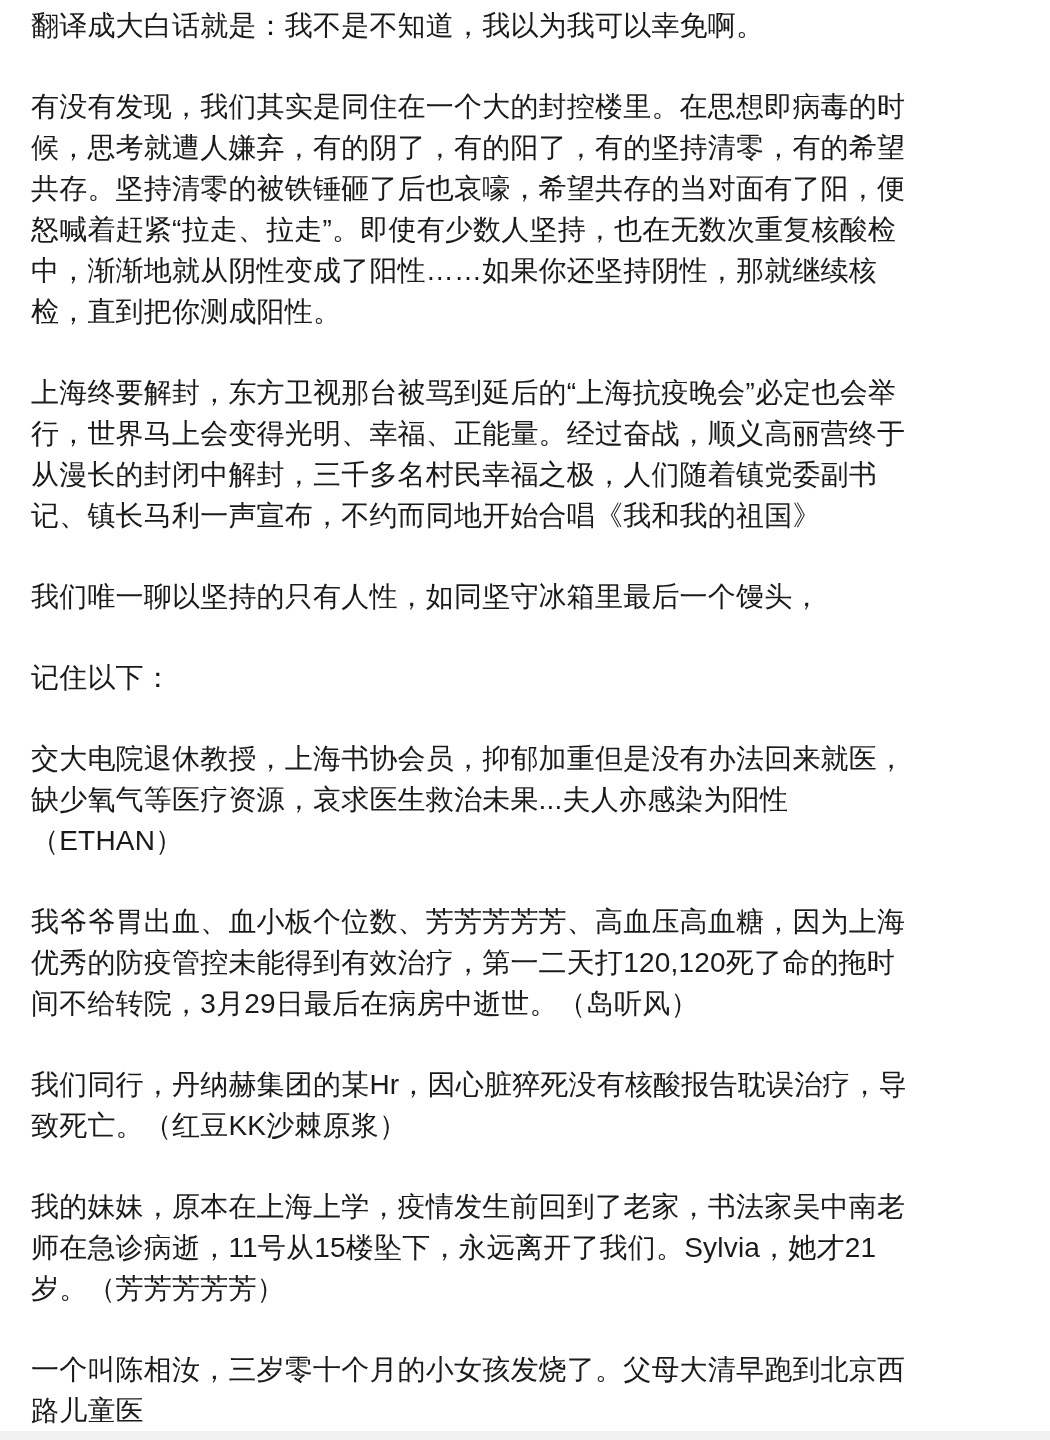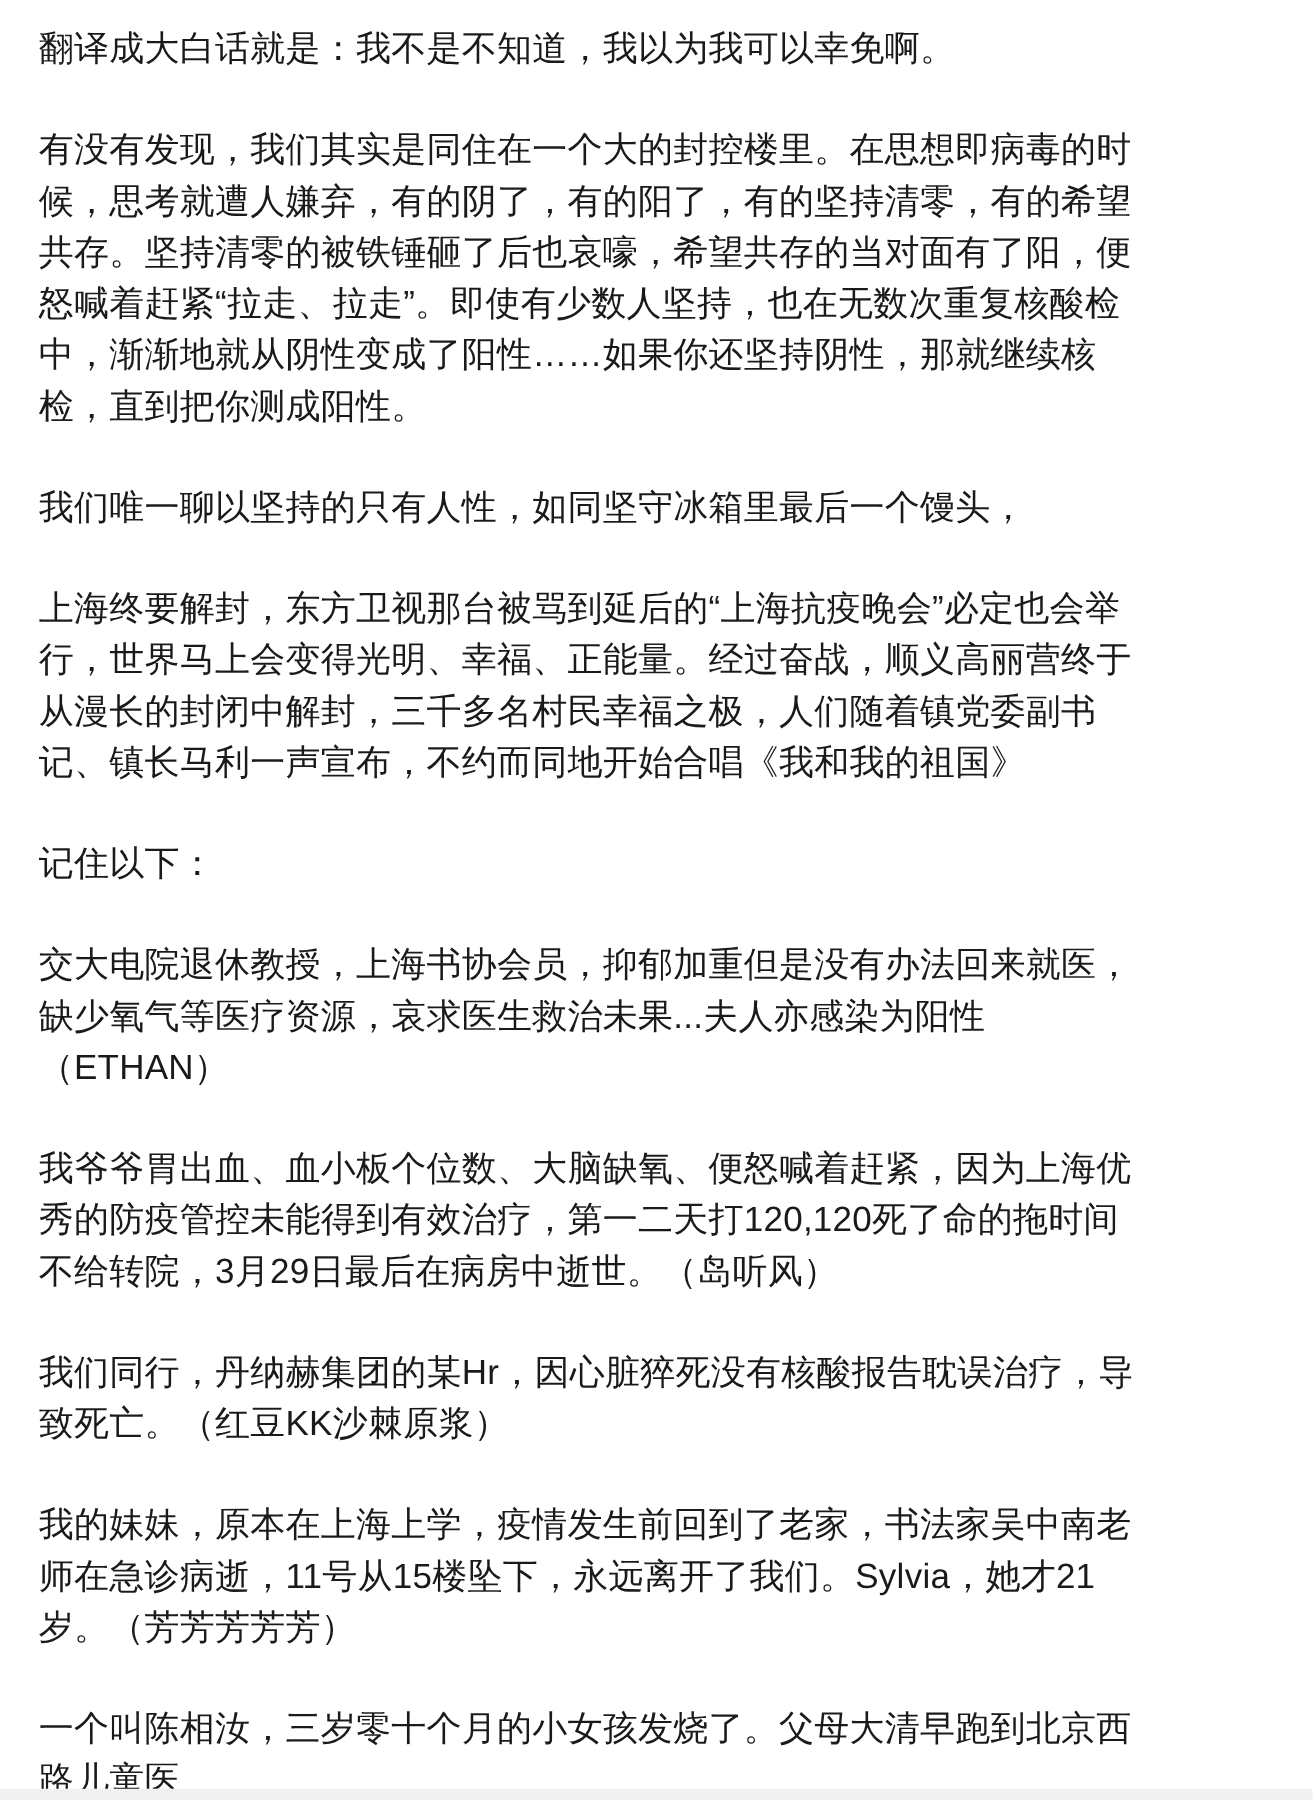--- a/index.html
+++ b/index.html
@@ -11,21 +11,21 @@
     height: 1440px;
     background: #ffffff;
     overflow: hidden;
     position: relative;
     font-family: "Liberation Sans", "DejaVu Sans", sans-serif;
   }
   .article {
     box-sizing: border-box;
     width: 952px;
     height: 1440px;
-    padding: 18px 34px 0 31px;
+    padding: 5px 34px 0 31px;
     overflow: hidden;
   }
   .article p {
     margin: 0 0 40px 0;
     font-size: 28px;
     line-height: 41px;
     color: #1a1a1a;
     letter-spacing: 0.2px;
     word-break: break-word;
     text-align: left;
@@ -38,23 +38,23 @@
     height: 9px;
     background: #f1f1f2;
   }
 </style>
 </head>
 <body>
 
 <div class="article">
   <p>翻译成大白话就是：我不是不知道，我以为我可以幸免啊。</p>
   <p>有没有发现，我们其实是同住在一个大的封控楼里。在思想即病毒的时候，思考就遭人嫌弃，有的阴了，有的阳了，有的坚持清零，有的希望共存。坚持清零的被铁锤砸了后也哀嚎，希望共存的当对面有了阳，便怒喊着赶紧“拉走、拉走”。即使有少数人坚持，也在无数次重复核酸检中，渐渐地就从阴性变成了阳性……如果你还坚持阴性，那就继续核检，直到把你测成阳性。</p>
+  <p>上海终要解封，东方卫视那台被骂到延后的“上海抗疫晚会”必定也会举行，世界马上会变得光明、幸福、正能量。经过奋战，顺义高丽营终于从漫长的封闭中解封，三千多名村民幸福之极，人们随着镇党委副书记、镇长马利一声宣布，不约而同地开始合唱《我和我的祖国》</p>
   <p>我们唯一聊以坚持的只有人性，如同坚守冰箱里最后一个馒头，</p>
-  <p>上海终要解封，东方卫视那台被骂到延后的“上海抗疫晚会”必定也会举行，世界马上会变得光明、幸福、正能量。经过奋战，顺义高丽营终于从漫长的封闭中解封，三千多名村民幸福之极，人们随着镇党委副书记、镇长马利一声宣布，不约而同地开始合唱《我和我的祖国》</p>
   <p>记住以下：</p>
   <p>交大电院退休教授，上海书协会员，抑郁加重但是没有办法回来就医，缺少氧气等医疗资源，哀求医生救治未果...夫人亦感染为阳性（ETHAN）</p>
-  <p>我爷爷胃出血、血小板个位数、大脑缺氧、便怒喊着赶紧，因为上海优秀的防疫管控未能得到有效治疗，第一二天打120,120死了命的拖时间不给转院，3月29日最后在病房中逝世。（岛听风）</p>
+  <p>我爷爷胃出血、血小板个位数、芳芳芳芳芳、高血压高血糖，因为上海优秀的防疫管控未能得到有效治疗，第一二天打120,120死了命的拖时间不给转院，3月29日最后在病房中逝世。（岛听风）</p>
   <p>我们同行，丹纳赫集团的某Hr，因心脏猝死没有核酸报告耽误治疗，导致死亡。（红豆KK沙棘原浆）</p>
   <p>我的妹妹，原本在上海上学，疫情发生前回到了老家，书法家吴中南老师在急诊病逝，11号从15楼坠下，永远离开了我们。Sylvia，她才21岁。（芳芳芳芳芳）</p>
   <p>一个叫陈相汝，三岁零十个月的小女孩发烧了。父母大清早跑到北京西路儿童医</p>
 </div>
 
 <div class="bottom-strip"></div>
 
 </body></html>

